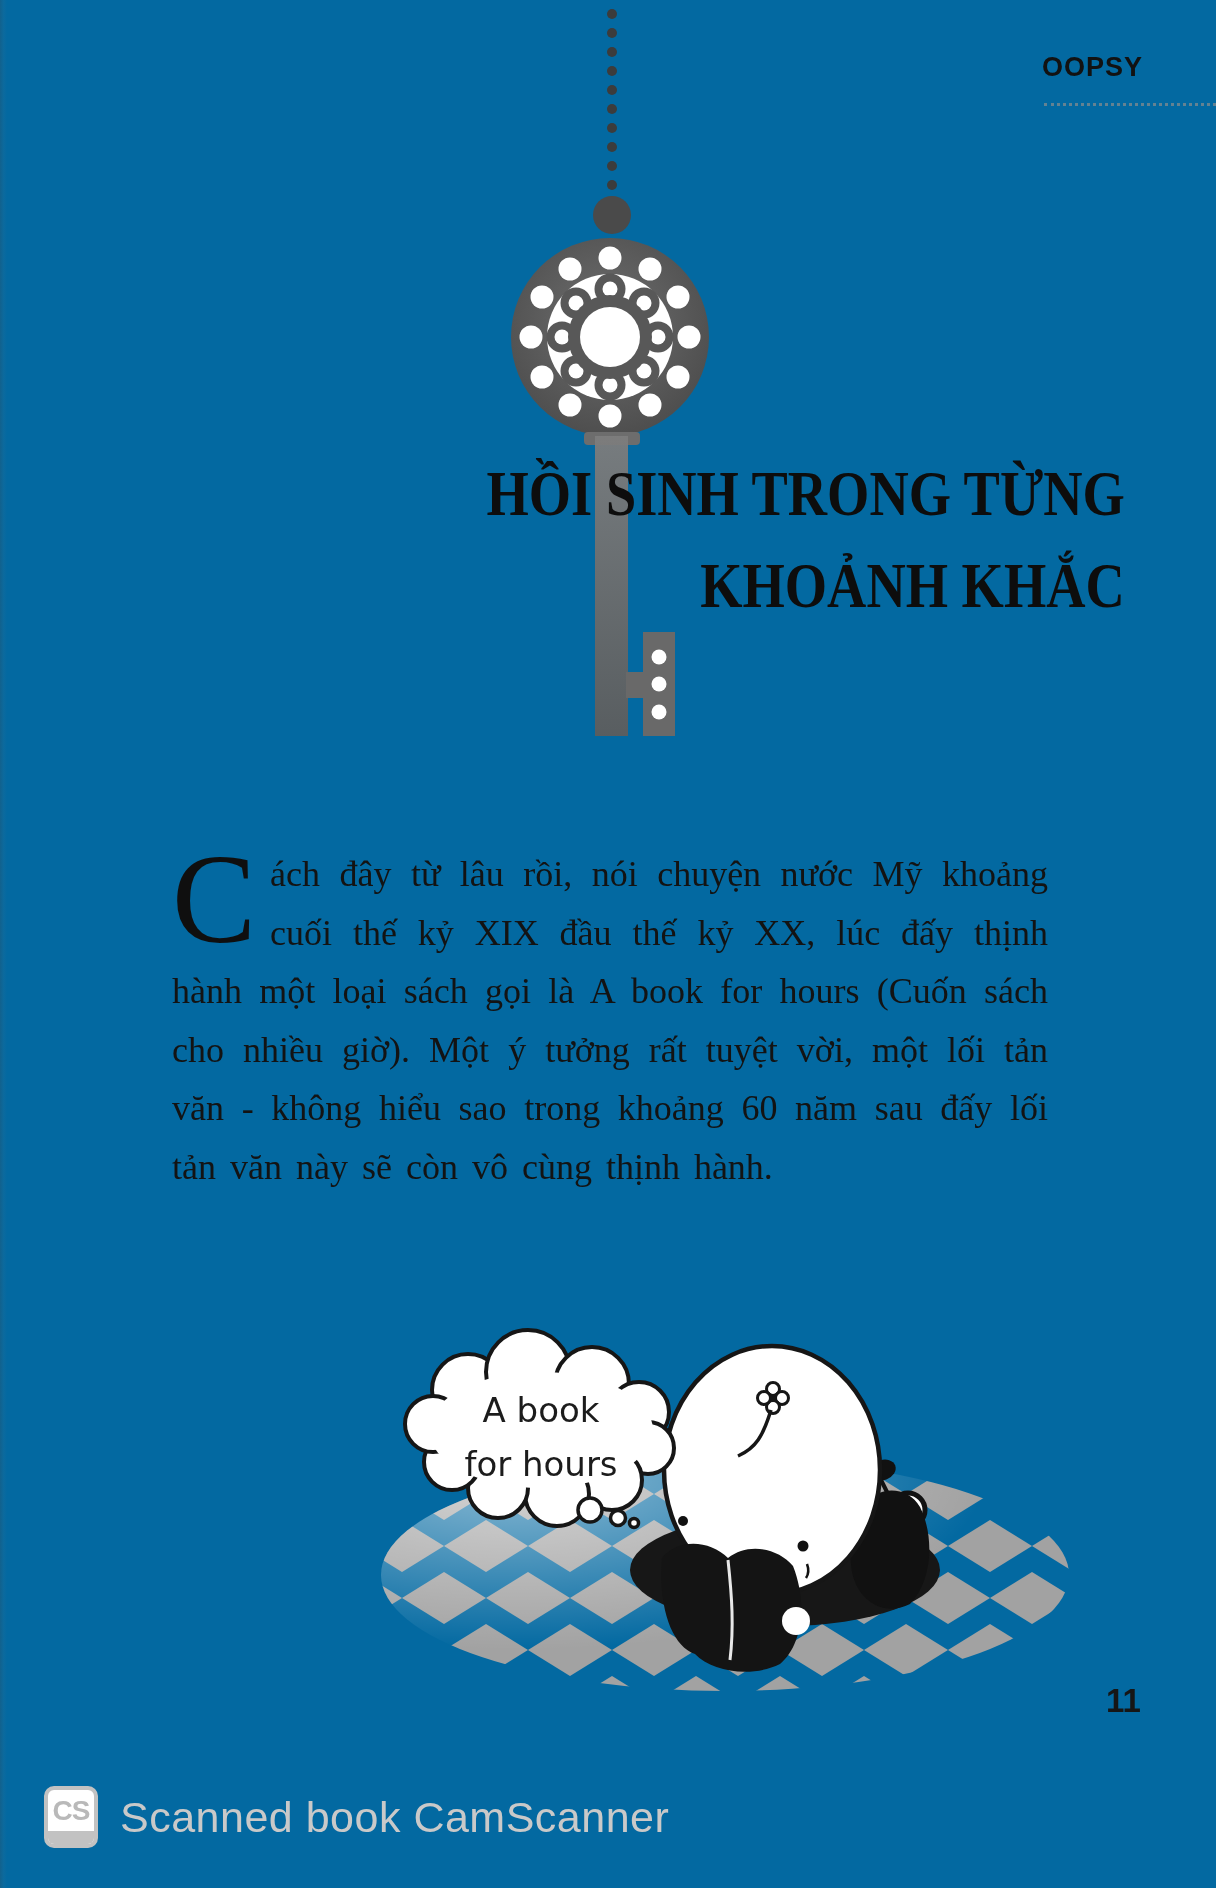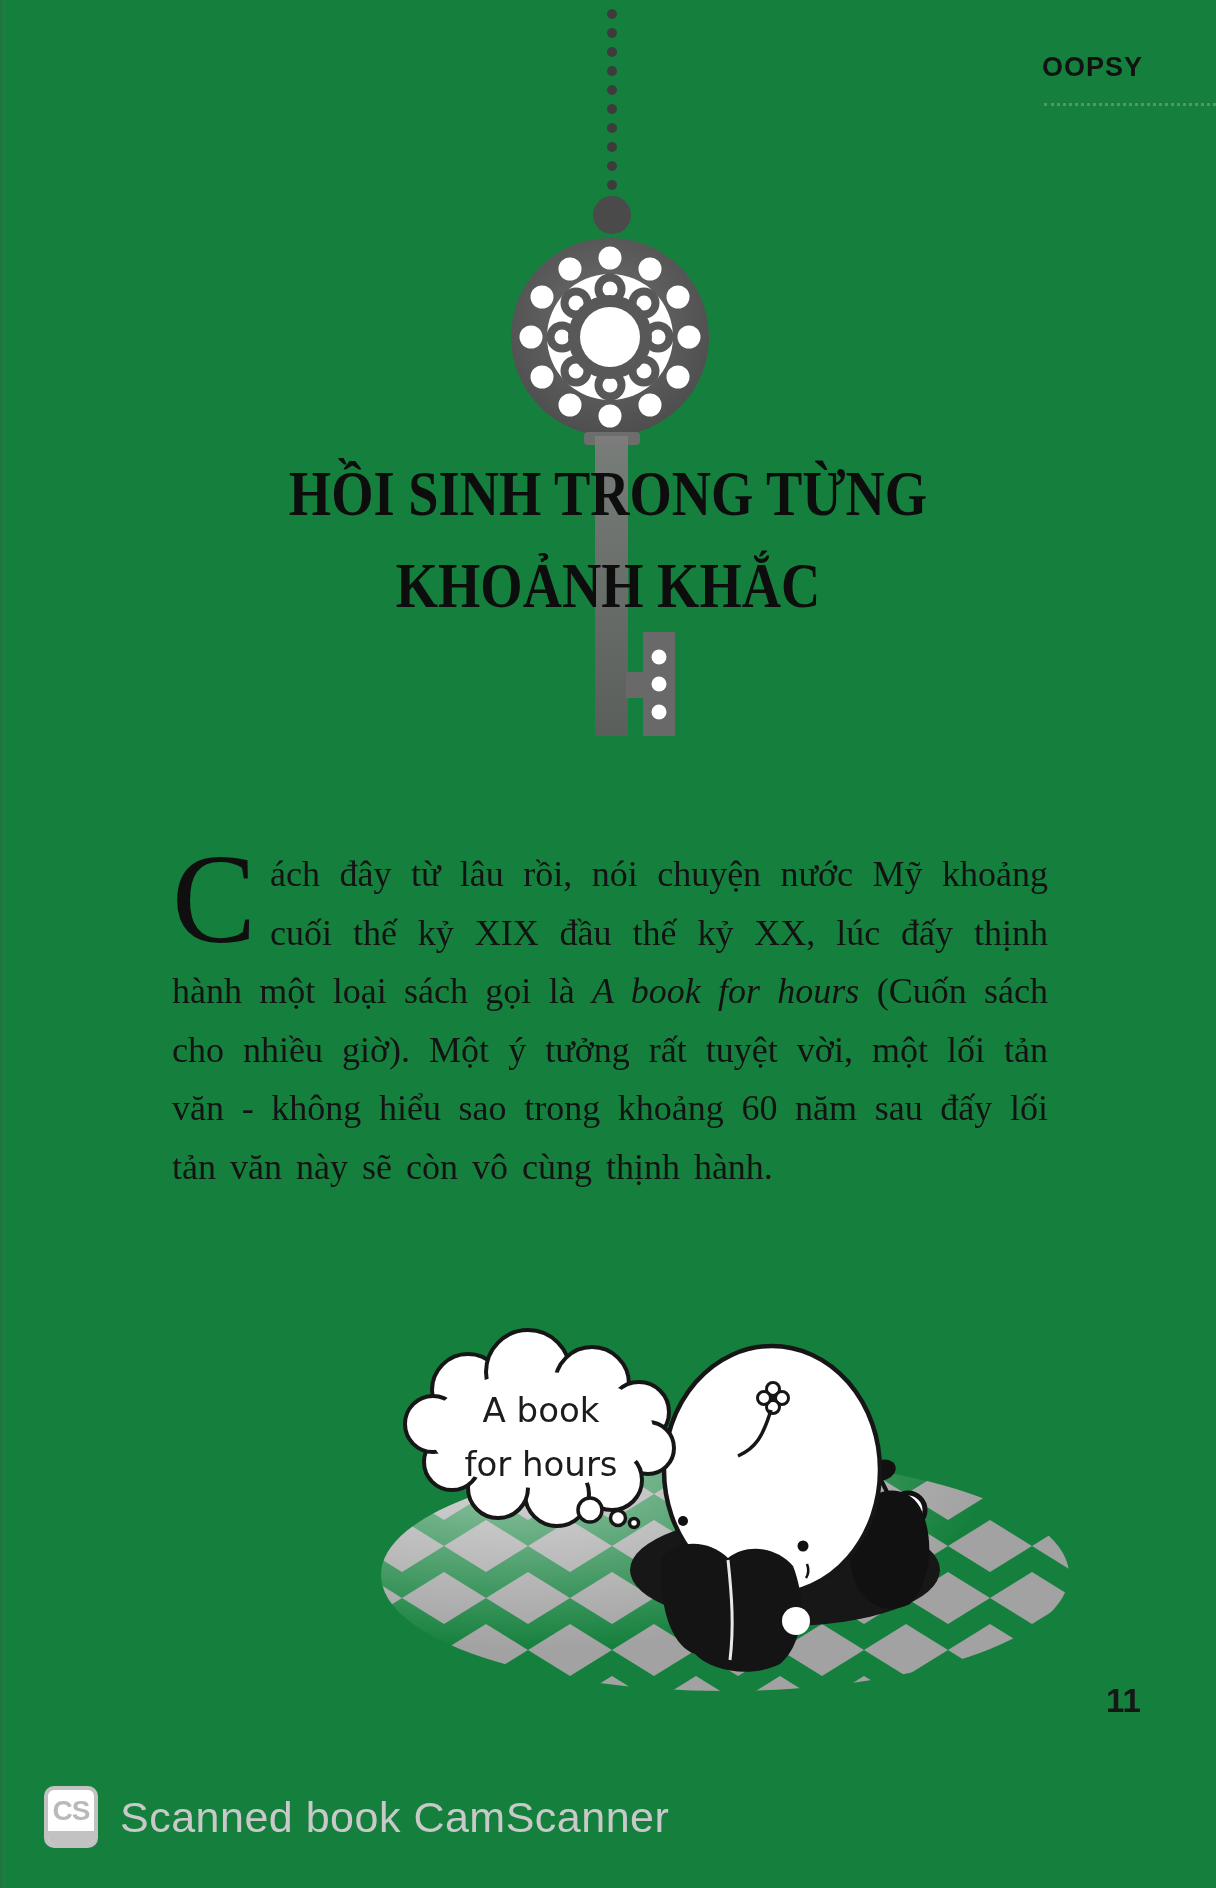--- a/index.html
+++ b/index.html
@@ -1,35 +1,35 @@
 <!DOCTYPE html>
 <html><head>
 <meta charset="utf-8">
 <style>
   html,body{margin:0;padding:0;background:#ffffff;}
-  .page{position:relative;width:1216px;height:1888px;background:#15803d;overflow:hidden;
+  .page{position:relative;width:1216px;height:1888px;background:#0369a1;overflow:hidden;
         font-family:"Liberation Serif",serif;color:#141414;}
   .left-edge{position:absolute;left:0;top:0;bottom:0;width:7px;
         background:linear-gradient(to right,rgba(70,70,70,.22),rgba(120,120,120,.07) 55%,transparent);}
   
   .brand{position:absolute;top:54px;left:1042px;font:700 27px/1 "Liberation Sans",sans-serif;
         letter-spacing:1px;color:#121212;}
   .brand-rule{position:absolute;top:103px;left:1044px;right:0;height:0;
         border-top:3px dotted #8d8d8d;opacity:.7;}
   
   .key{position:absolute;left:500px;top:0;z-index:1;}
   
-  .title{position:absolute;top:448px;left:0;width:100%;margin:0;text-align:center;
+  .title{position:absolute;top:448px;left:0;width:100%;margin:0;text-align:right;
         font:700 64px/92px "Liberation Serif",serif;color:#0d0d0d;z-index:3;}
   .tline{display:block;transform:scaleX(.85);}
   
   .para{position:absolute;top:845px;left:172px;width:876px;margin:0;text-align:justify;
         font:400 36px/58.5px "Liberation Serif",serif;color:#131313;word-spacing:5px;z-index:2;}
   .dropcap{float:left;font-size:126px;line-height:97px;padding:6px 14px 0 0;color:#0f0f0f;}
-  .it{font-style:italic;}
+  .it{}
   
   .illus{position:absolute;left:360px;top:1312px;}
   
   .pageno{position:absolute;top:1684px;left:1106px;font:700 33px/1 "Liberation Sans",sans-serif;color:#161616;}
   
   .footer{position:absolute;left:44px;top:1786px;display:flex;align-items:center;gap:22px;}
   .cs-badge{position:relative;width:54px;height:62px;border:4px solid #c2c2c2;border-radius:10px;
         background:#fff;box-sizing:border-box;display:flex;justify-content:center;overflow:hidden;}
   .cs-text{font:700 28px/42px "Liberation Sans",sans-serif;color:#b9b9b9;letter-spacing:-1px;}
   .cs-strip{position:absolute;bottom:0;left:0;right:0;height:13px;background:#c2c2c2;}

